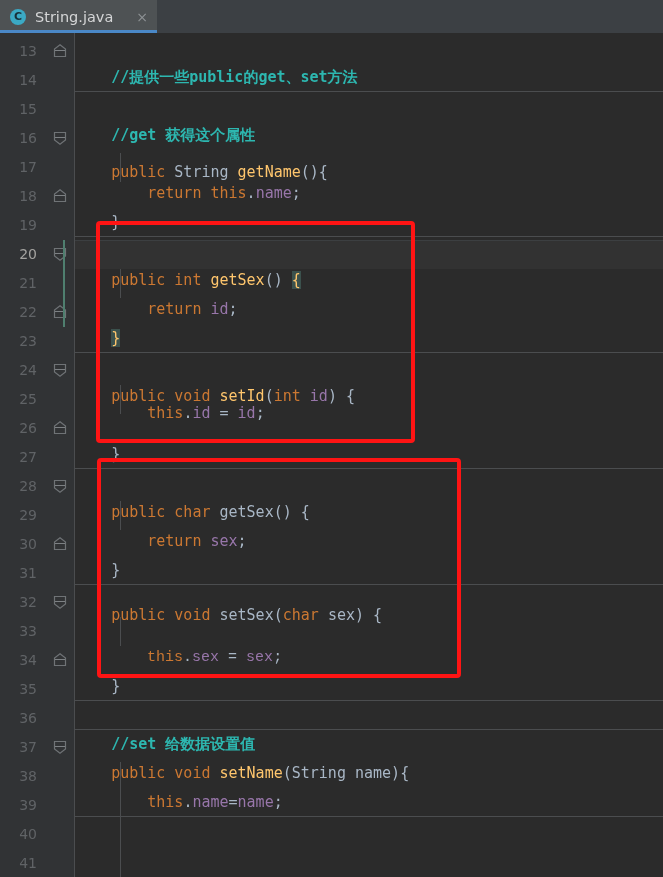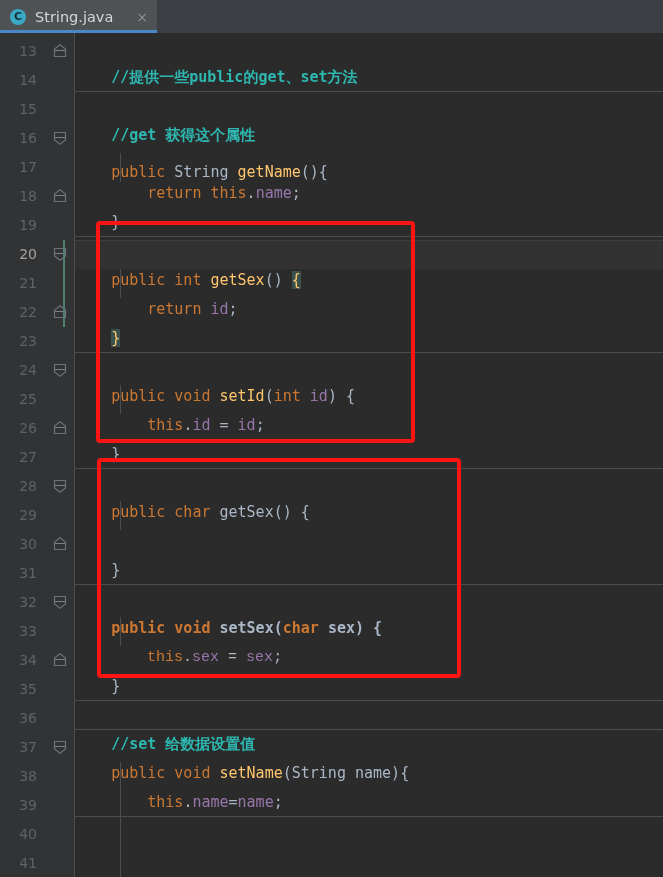--- a/index.html
+++ b/index.html
@@ -194,27 +194,28 @@
       <div class="line" style="top: 120px; text-align: center;">        <span class="kw">return</span> <span class="kw">this</span><span class="punc">.</span><span class="field">name</span><span class="punc">;</span></div>
       <div class="line" style="top: 149px;">    <span class="punc">}</span></div>
       <div class="curline" style="top: 207px;"></div>
       <div class="curline-top" style="top: 207px;"></div>
       <div class="msep" style="top: 203px;"></div>
       <div class="line" style="top: 207px;">    <span class="kw">public</span> <span class="kw">int</span> <span class="mdecl">getSex</span><span class="punc">(</span><span class="punc">)</span> <span class="brace-hl">{</span></div>
       <div class="line" style="top: 236px;">        <span class="kw">return</span> <span class="field">id</span><span class="punc">;</span></div>
       <div class="line" style="top: 265px;">    <span class="brace-hl">}</span></div>
       <div class="msep" style="top: 319px;"></div>
       <div class="line" style="top: 323px;">    <span class="kw">public</span> <span class="kw">void</span> <span class="mdecl">setId</span><span class="punc">(</span><span class="kw">int</span> <span class="field">id</span><span class="punc">)</span> <span class="punc">{</span></div>
-      <div class="line" style="top: 352px;">        <span class="kw">this</span><span class="punc">.</span><span class="field">id</span> <span class="punc">=</span> <span class="field">id</span><span class="punc">;</span></div>
+      <div class="line" style="top: 340px;">        <span class="kw">this</span><span class="punc">.</span><span class="field">id</span> <span class="punc">=</span> <span class="field">id</span><span class="punc">;</span></div>
       <div class="line" style="top: 381px;">    <span class="punc">}</span></div>
       <div class="msep" style="top: 435px;"></div>
       <div class="line" style="top: 439px;">    <span class="kw">public</span> <span class="kw">char</span> <span class="mgray">getSex</span><span class="punc">(</span><span class="punc">)</span> <span class="punc">{</span></div>
+      <div class="line" style="top: 468px;">        <span class="kw">return</span> <span class="field">sex</span><span class="punc">;</span></div>
       <div class="line" style="top: 497px;">    <span class="punc">}</span></div>
       <div class="msep" style="top: 551px;"></div>
-      <div class="line" style="top: 555px; font-weight: bold;">    <span class="kw">public</span> <span class="kw">void</span> <span class="mgray">setSex</span><span class="punc">(</span><span class="kw">char</span> <span class="param">sex</span><span class="punc">)</span> <span class="punc">{</span></div>
+      <div class="line" style="top: 542px;">    <span class="kw">public</span> <span class="kw">void</span> <span class="mgray">setSex</span><span class="punc">(</span><span class="kw">char</span> <span class="param">sex</span><span class="punc">)</span> <span class="punc">{</span></div>
       <div class="line" style="top: 584px; font-family: Liberation Mono, monospace;">        <span class="kw">this</span><span class="punc">.</span><span class="field">sex</span> <span class="punc">=</span> <span class="field">sex</span><span class="punc">;</span></div>
       <div class="line" style="top: 613px;">    <span class="punc">}</span></div>
       <div class="msep" style="top: 667px;"></div>
       <div class="line" style="top: 671px;">    <span class="cmt">//set <span class="cmt-cjk">给数据设置值</span></span></div>
       <div class="msep" style="top: 696px;"></div>
       <div class="line" style="top: 700px;">    <span class="kw">public</span> <span class="kw">void</span> <span class="mdecl">setName</span><span class="punc">(</span><span class="type">String</span> <span class="param">name</span><span class="punc">)</span><span class="punc">{</span></div>
       <div class="line" style="top: 729px;">        <span class="kw">this</span><span class="punc">.</span><span class="field">name</span><span class="punc">=</span><span class="field">name</span><span class="punc">;</span></div>
       <div class="msep" style="top: 783px;"></div>
       <div class="indent" style="left: 45px; top: 120px; height: 29px;"></div>
       <div class="indent" style="left: 45px; top: 236px; height: 29px;"></div>

